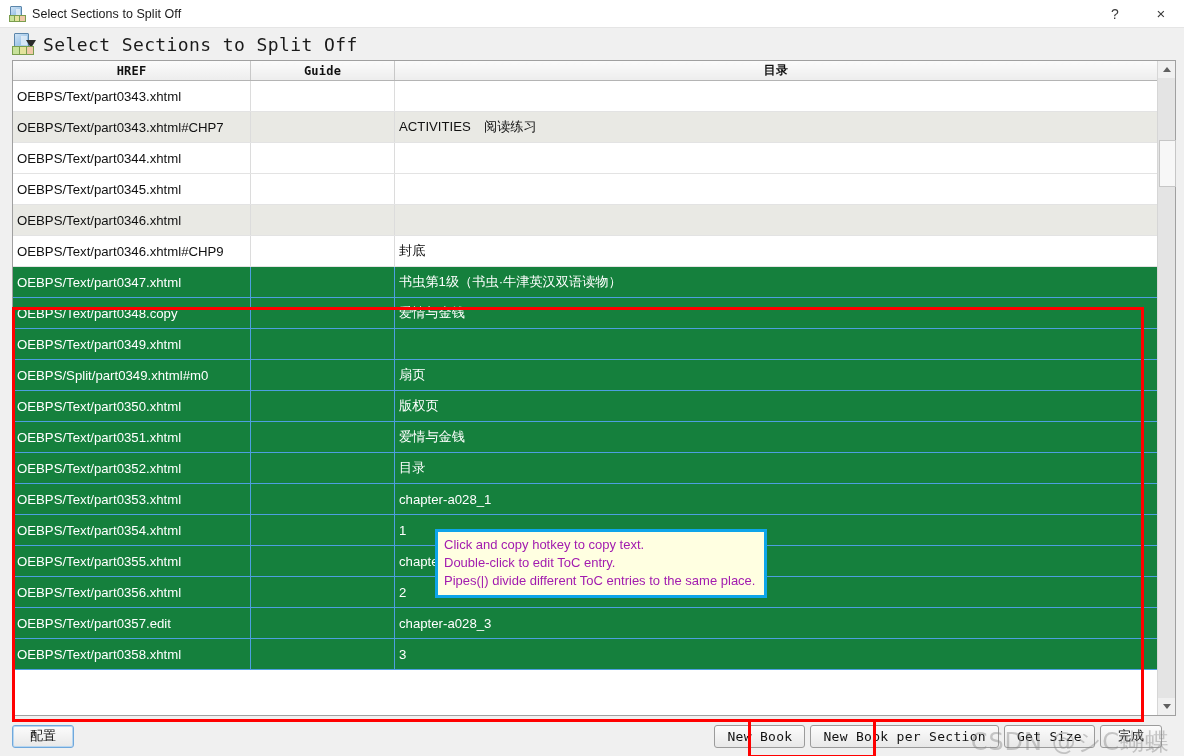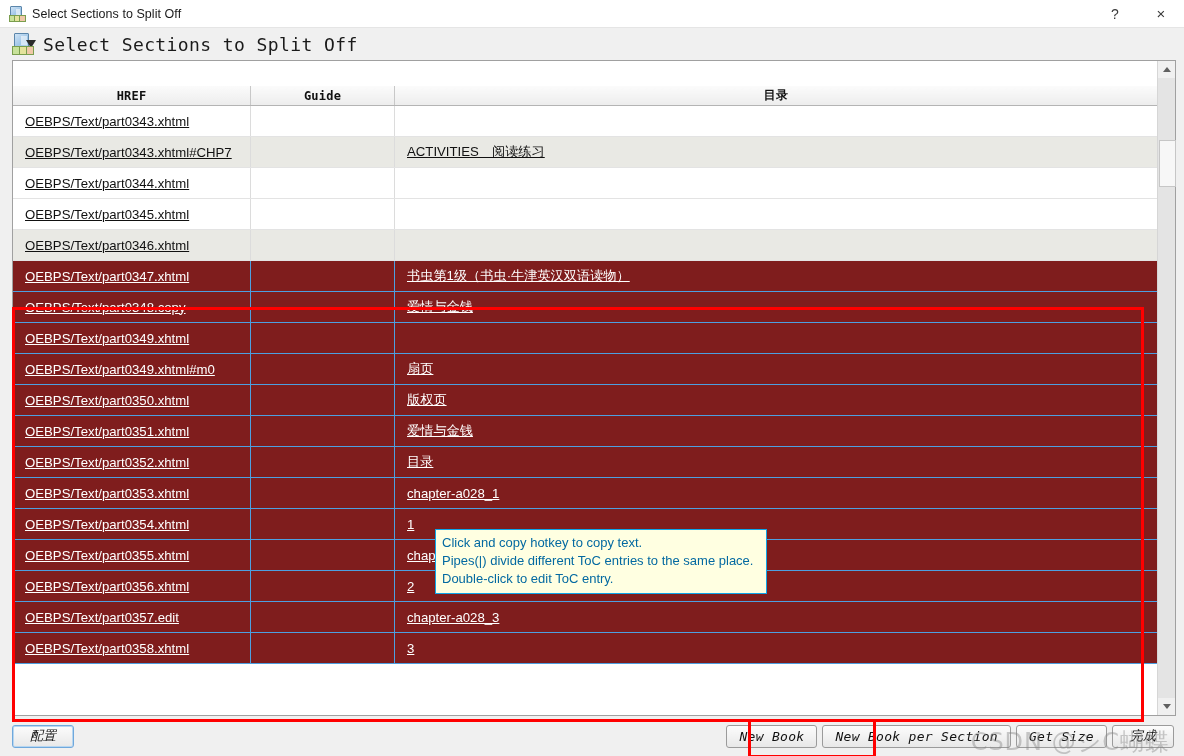--- a/index.html
+++ b/index.html
@@ -37,38 +37,38 @@
   .docicon .arrow{position:absolute;left:62%;top:30%;width:0;height:0;
      border-left:5px solid transparent;border-right:5px solid transparent;border-top:8px solid #2b2b2b;}
   .docicon .sq{position:absolute;bottom:0;width:27%;height:30%;border:1px solid #7a9e4e;}
   .docicon .s1{left:2%;background:#c8e29a;}
   .docicon .s2{left:33%;background:#e4e39c;}
   .docicon .s3{left:64%;background:#f0c8a8;}
 
   
   .tablewrap{position:relative;margin:0 8px 0 12px;flex:1;display:flex;border:1px solid #a0a0a0;
              background:#fff;min-height:0;}
-  .gridzone{flex:1;display:flex;flex-direction:column;min-width:0;overflow:hidden;margin-top:25px;}
+  .gridzone{flex:1;display:flex;flex-direction:column;min-width:0;overflow:hidden;}
   table{border-collapse:collapse;table-layout:fixed;width:100%;}
   thead th{
     height:19px;padding:0;background:linear-gradient(#fbfbfb,#ededed);
     border-right:1px solid #c8c8c8;border-bottom:1px solid #b4b4b4;
     font-family:"DejaVu Sans Mono","Liberation Mono",monospace;
     font-size:12px;font-weight:bold;color:#111;text-align:center;letter-spacing:0.2px;
   }
   thead th:last-child{border-right:none;}
   tbody td{
-    height:30px;padding:0 0 0 12px;font-size:13.2px;color:#111;
+    height:30px;padding:0 0 0 4px;font-size:13.2px;color:#111;
     border-right:1px solid #dcdcdc;border-bottom:1px solid #e3e3e3;
-    white-space:nowrap;overflow:hidden;text-overflow:ellipsis;text-decoration:underline;
+    white-space:nowrap;overflow:hidden;text-overflow:ellipsis;
   }
   tbody td:last-child{border-right:none;}
   tbody tr.odd td{background:#ffffff;}
   tbody tr.even td{background:#e9e9e4;}
-  tbody tr.sel td{background:#7f1d1d;color:#fff;border-right:1px solid #4d9fe0;border-bottom:1px solid #4d9fe0;}
+  tbody tr.sel td{background:#15803d;color:#fff;border-right:1px solid #4d9fe0;border-bottom:1px solid #4d9fe0;}
   tbody tr.sel td:last-child{border-right:none;}
   .col-href{width:237px;}
   .col-guide{width:143px;}
 
   
   .vscroll{width:17px;background:#f0f0f0;border-left:1px solid #d6d6d6;position:relative;flex:none;}
   .vsb-btn{height:17px;width:17px;background:#f0f0f0;display:flex;align-items:center;justify-content:center;}
   .vsb-btn.bot{position:absolute;bottom:0;left:0;}
   .arrow-up{width:0;height:0;border-left:4px solid transparent;border-right:4px solid transparent;
             border-bottom:5px solid #606060;}
@@ -78,34 +78,34 @@
   .vsb-thumb{position:absolute;left:1px;width:15px;top:62px;height:45px;background:#f7f7f7;
              border:1px solid #c6c6c6;}
 
   
   .redbox{position:absolute;border:3px solid #ff0000;pointer-events:none;z-index:40;}
   #sel-redbox{left:12px;top:307px;width:1126px;height:409px;}
   #newbook-redbox{left:748px;top:719px;width:122px;height:33px;border-width:3px;}
 
   
   .tooltip{position:absolute;left:435px;top:529px;width:332px;
-    background:#ffffe1;border:1px solid #0ea5e9;padding:4px 0 5px 6px;
-    font-size:13px;line-height:18px;color:#0369a1;z-index:50;box-sizing:border-box;}
+    background:#ffffe1;border:3px solid #0ea5e9;padding:4px 0 5px 6px;
+    font-size:13px;line-height:18px;color:#a21caf;z-index:50;box-sizing:border-box;}
   .tooltip div{white-space:nowrap;}
 
   
   .bottombar{height:40px;flex:none;position:relative;display:flex;align-items:center;padding:0 10px 0 12px;}
   .btn{
     height:23px;min-width:62px;padding:0 12px;background:linear-gradient(#fcfcfc,#e8e8e8);
     border:1px solid #9b9b9b;border-radius:3px;font-size:13px;color:#111;
-    display:flex;align-items:center;justify-content:center;box-sizing:border-box;font-style:italic;
+    display:flex;align-items:center;justify-content:center;box-sizing:border-box;
   }
   .btn.mono{font-family:"DejaVu Sans Mono","Liberation Mono",monospace;font-size:13px;letter-spacing:.3px;}
   .btn.focus{border:1px solid #6fa8dc;box-shadow:0 0 0 1px #b7d6f0 inset;}
-  .bb-right{position:absolute;right:10px;top:0;height:40px;display:flex;align-items:center;gap:5px;margin-left:36px;}
+  .bb-right{position:absolute;right:22px;top:0;height:40px;display:flex;align-items:center;gap:5px;margin-left:36px;}
   .watermark{position:absolute;right:14px;top:726px;font-size:24px;color:rgba(130,130,130,.42);
     letter-spacing:1px;z-index:60;pointer-events:none;white-space:nowrap;
     font-family:"DejaVu Sans","Liberation Sans",sans-serif;}
 </style>
 </head>
 <body>
 
 <div class="window">
 
   <div class="titlebar">
@@ -165,37 +165,42 @@
             <tr class="odd">
               <td class="col-href">OEBPS/Text/part0345.xhtml</td>
               <td class="col-guide"></td>
               <td></td>
             </tr>
             <tr class="even">
               <td class="col-href">OEBPS/Text/part0346.xhtml</td>
               <td class="col-guide"></td>
               <td></td>
             </tr>
+            <tr class="odd">
+              <td class="col-href">OEBPS/Text/part0346.xhtml#CHP9</td>
+              <td class="col-guide"></td>
+              <td>封底</td>
+            </tr>
             <tr class="sel">
               <td class="col-href">OEBPS/Text/part0347.xhtml</td>
               <td class="col-guide"></td>
               <td>书虫第1级（书虫·牛津英汉双语读物）</td>
             </tr>
             <tr class="sel">
               <td class="col-href">OEBPS/Text/part0348.copy</td>
               <td class="col-guide"></td>
               <td>爱情与金钱</td>
             </tr>
             <tr class="sel">
               <td class="col-href">OEBPS/Text/part0349.xhtml</td>
               <td class="col-guide"></td>
               <td></td>
             </tr>
             <tr class="sel">
-              <td class="col-href">OEBPS/Text/part0349.xhtml#m0</td>
+              <td class="col-href">OEBPS/Split/part0349.xhtml#m0</td>
               <td class="col-guide"></td>
               <td>扇页</td>
             </tr>
             <tr class="sel">
               <td class="col-href">OEBPS/Text/part0350.xhtml</td>
               <td class="col-guide"></td>
               <td>版权页</td>
             </tr>
             <tr class="sel">
               <td class="col-href">OEBPS/Text/part0351.xhtml</td>
@@ -262,18 +267,18 @@
       <div class="btn mono">Get Size</div>
       <div class="btn">完成</div>
     </div>
   </div>
 
   <div class="redbox" id="sel-redbox"></div>
   <div class="redbox" id="newbook-redbox"></div>
 
   <div class="tooltip">
     <div>Click and copy hotkey to copy text.</div>
+    <div>Double-click to edit ToC entry.</div>
     <div>Pipes(|) divide different ToC entries to the same place.</div>
-    <div>Double-click to edit ToC entry.</div>
   </div>
 
   <div class="watermark">CSDN @シC蝴蝶</div>
 </div>
 
 </body></html>

